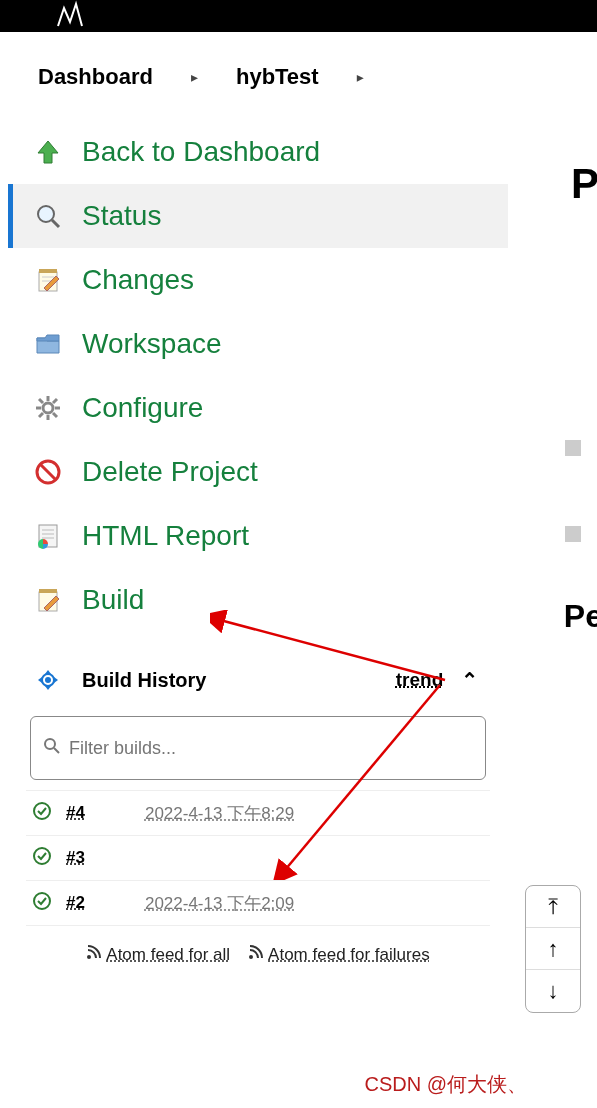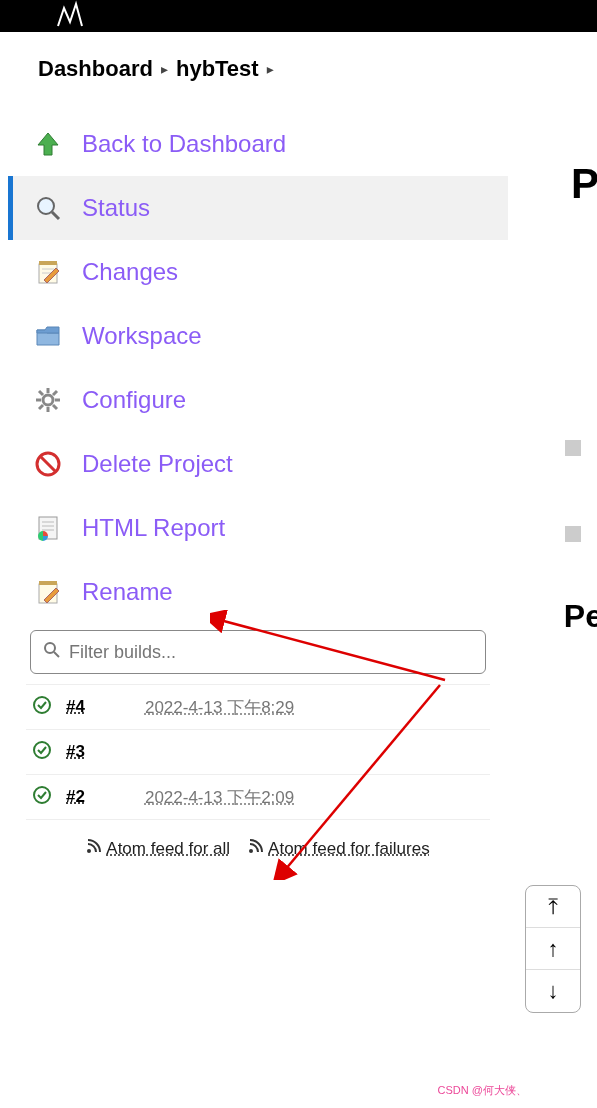--- a/index.html
+++ b/index.html
@@ -1,43 +1,43 @@
 <!DOCTYPE html>
 <html><head>
 <meta charset="utf-8">
 <style>
 * { box-sizing: border-box; margin: 0; padding: 0; }
 body { font-family: Arial, Helvetica, sans-serif; width: 597px; height: 1108px; background: #fff; overflow: hidden; position: relative; }
 .topbar { background: #000; height: 32px; }
 .logo-area { position: absolute; top: 0; left: 50px; width: 40px; height: 28px; }
 .logo-area svg { width: 40px; height: 28px; }
-.breadcrumb { padding: 24px 38px 30px 38px; font-size: 22px; display: flex; align-items: center; gap: 8px; }
+.breadcrumb { padding: 32px 38px 30px 38px; font-size: 22px; display: flex; align-items: center; gap: 38px; }
 .breadcrumb .bc-item { font-weight: bold; color: #000; }
 .breadcrumb .bc-sep { color: #444; font-size: 14px; }
 .content-wrap { display: flex; }
 .sidebar { width: 508px; padding-left: 8px; }
 .nav-list { list-style: none; }
-.nav-row { display: flex; align-items: center; padding: 16px 12px 16px 24px; cursor: pointer; font-size: 24px; color: #8b5cf6; gap: 18px; }
+.nav-row { display: flex; align-items: center; padding: 16px 12px 16px 24px; cursor: pointer; font-size: 28px; color: #15803d; gap: 18px; }
 .nav-row.selected { background: #f1f1f1; border-left: 5px solid #1976d2; padding-left: 19px; }
 .icon-slot { width: 32px; height: 32px; display: inline-flex; align-items: center; justify-content: center; flex-shrink: 0; }
 .bh-header { display: flex; align-items: center; padding: 14px 30px 14px 24px; font-size: 20px; font-weight: bold; gap: 18px; margin-top: 18px; }
 .bh-spacer { flex: 1; }
 .bh-trend { text-decoration: underline dotted; font-weight: bold; font-size: 19px; }
 .bh-chevron { font-size: 20px; font-weight: bold; }
 .filter-wrap { padding: 6px 22px 10px 22px; }
-.filter-box { display: flex; align-items: center; border: 1px solid #888; border-radius: 6px; padding: 10px 12px; gap: 8px; }
+.filter-box { display: flex; align-items: center; border: 1px solid #888; border-radius: 6px; padding: 20px 12px; gap: 8px; }
 .filter-box input { border: none; outline: none; font-size: 18px; flex: 1; color: #666; background: transparent; }
 .build-table { width: 100%; padding: 0 18px; }
 .build-row { display: flex; align-items: center; padding: 10px 6px; border-bottom: 1px solid #eee; gap: 14px; }
 .build-row:first-child { border-top: 1px solid #eee; }
 .build-num { font-weight: bold; text-decoration: underline dotted; font-size: 17px; }
 .build-date { color: #777; text-decoration: underline dotted; font-size: 17px; margin-left: 46px; }
 .feeds { display: flex; justify-content: center; gap: 18px; padding: 18px 0 6px 0; font-size: 17px; }
 .feeds a { color: #222; text-decoration: underline dotted; display: inline-flex; align-items: flex-end; gap: 4px; }
-.watermark { position: absolute; bottom: 10px; right: 70px; color: #ec4899; font-size: 11px; }
+.watermark { position: absolute; bottom: 10px; right: 70px; color: #b91c1c; font-size: 20px; }
 .right-peek { position: absolute; top: 160px; right: -2px; font-size: 42px; font-weight: bold; color: #000; }
 .right-peek2 { position: absolute; top: 598px; right: -6px; font-size: 32px; font-weight: bold; color: #000; }
 .arrow-panel { position: absolute; right: 16px; top: 885px; border: 1px solid #aaa; border-radius: 8px; width: 56px; background: #fff; }
 .arrow-panel div { height: 42px; display: flex; align-items: center; justify-content: center; border-bottom: 1px solid #ddd; font-size: 22px; cursor: pointer; }
 .arrow-panel div:last-child { border-bottom: none; }
 .red-arrow { position: absolute; pointer-events: none; }
 .right-icons { position: absolute; right: 2px; top: 440px; width: 30px; }
 .gray-square { width: 16px; height: 16px; background: #ccc; margin-bottom: 70px; }
 </style>
 </head>
@@ -142,24 +142,40 @@
         <span>HTML Report</span>
       </li>
       <li class="nav-row">
         <span class="icon-slot">
           <svg width="28" height="28" viewBox="0 0 28 28">
               <rect x="5" y="6" width="18" height="19" fill="#fffbe6" stroke="#aaa"></rect>
               <rect x="5" y="3" width="18" height="4" fill="#c9a659"></rect>
               <path d="M10 22 L22 10 L25 13 L13 25 Z" fill="#e89b3c" stroke="#a66"></path>
             </svg>
         </span>
-        <span>Rename</span>
+        <span>Build</span>
       </li>
     </ul>
 
+    <div class="bh-header">
+      <span class="icon-slot">
+        <svg width="28" height="28" viewBox="0 0 28 28">
+            <circle cx="14" cy="14" r="6" fill="none" stroke="#1976d2" stroke-width="2"></circle>
+            <circle cx="14" cy="14" r="3" fill="#1976d2"></circle>
+            <path d="M14 4 L17 8 L11 8 Z" fill="#1976d2"></path>
+            <path d="M14 24 L11 20 L17 20 Z" fill="#1976d2"></path>
+            <path d="M4 14 L8 11 L8 17 Z" fill="#1976d2"></path>
+            <path d="M24 14 L20 17 L20 11 Z" fill="#1976d2"></path>
+          </svg>
+      </span>
+      <span>Build History</span>
+      <span class="bh-spacer"></span>
+      <span class="bh-trend">trend</span>
+      <span class="bh-chevron">⌃</span>
+    </div>
 
     <div class="filter-wrap">
       <div class="filter-box">
         <span>
           <svg width="18" height="18" viewBox="0 0 18 18">
               <circle cx="7" cy="7" r="5" fill="none" stroke="#777" stroke-width="2"></circle>
               <line x1="11" y1="11" x2="16" y2="16" stroke="#777" stroke-width="2"></line>
             </svg>
         </span>
         <input type="text" placeholder="Filter builds..." style="">

